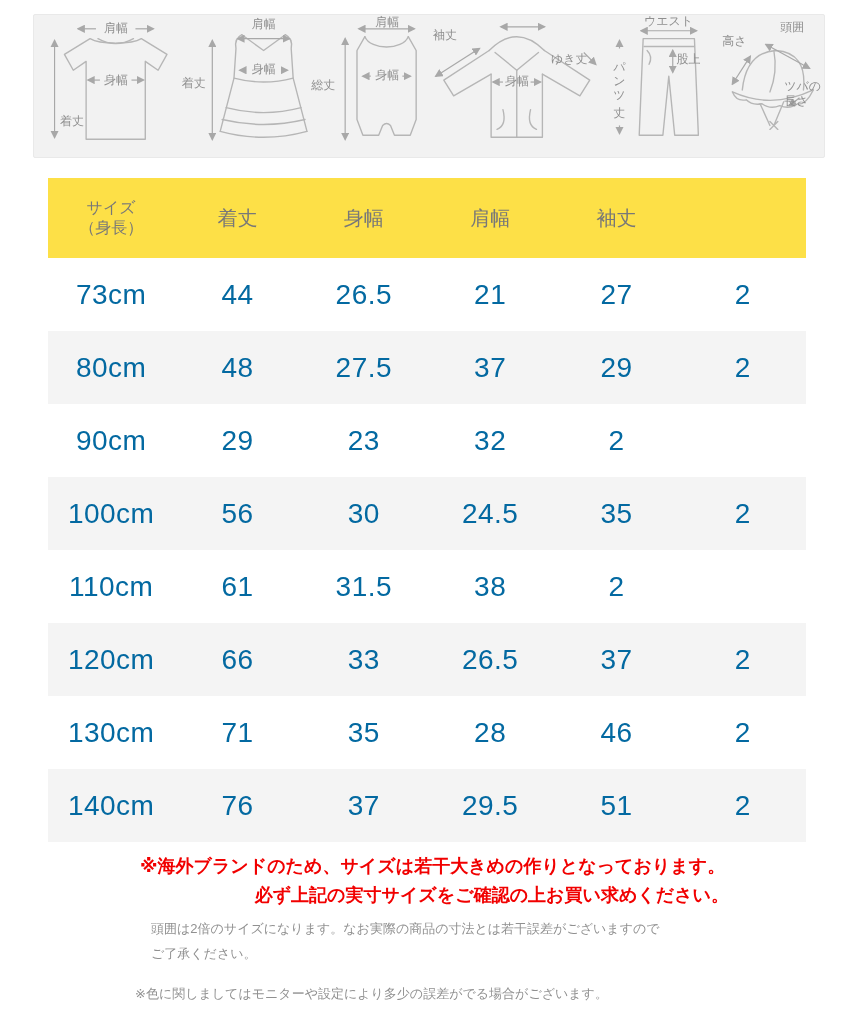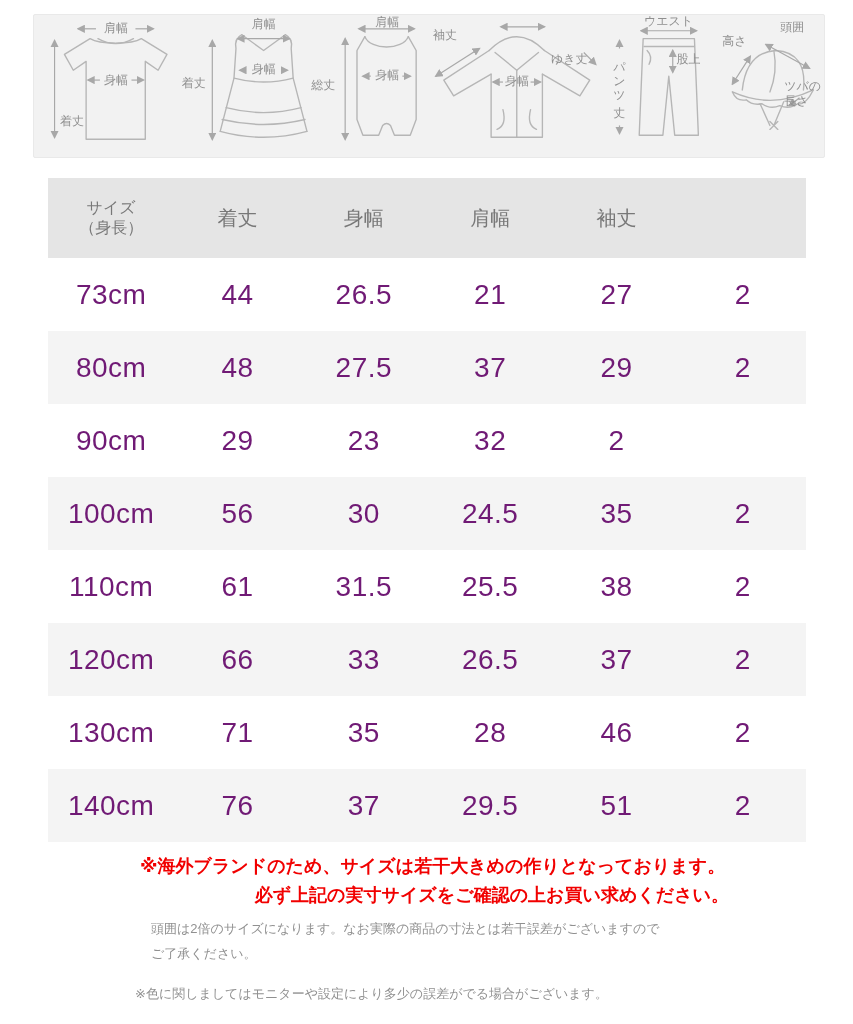--- a/index.html
+++ b/index.html
@@ -15,27 +15,27 @@
   .dcell svg{position:absolute;left:0;top:0;width:100%;height:100%;}
   .dlabel{position:absolute;font-size:12px;color:#8f8f8f;line-height:1.15;
           white-space:nowrap;z-index:2;}
   .dlabel.center{transform:translateX(-50%);}
   .v-label{writing-mode:vertical-rl;letter-spacing:1px;white-space:nowrap;}
   .wrap2{white-space:normal;width:40px;line-height:1.25;}
 
   
   .size-table{position:absolute;left:48px;top:178px;width:758px;}
   .trow{display:grid;grid-template-columns:repeat(6,1fr);}
-  .thead{height:80px;background:#e5e5e5;}
+  .thead{height:80px;background:#fde047;}
   .tbody-row{height:73px;background:#ffffff;}
   .tbody-row.alt{background:#f4f4f4;}
   .cell{display:flex;align-items:center;justify-content:center;text-align:center;}
   .hcell{font-size:20px;color:#787878;font-weight:500;white-space:pre-line;line-height:1.25;}
   .hcell.hdr-sm{font-size:16px;}
-  .bcell{font-size:28px;color:#701a75;font-weight:300;letter-spacing:0.5px;}
+  .bcell{font-size:28px;color:#0369a1;font-weight:300;letter-spacing:0.5px;}
 
   
   .warning{position:absolute;left:0;top:852px;width:729px;color:#f10000;
            font-weight:bold;font-size:18px;line-height:1.6;}
   .warning .w1{margin-left:140px;}
   .warning .w2{margin-left:163px;text-align:right;}
 
   
   .notes{position:absolute;left:135px;top:916px;width:620px;color:#909090;
          font-size:13px;line-height:1.95;}
@@ -221,21 +221,20 @@
       <div class="cell bcell">56</div>
       <div class="cell bcell">30</div>
       <div class="cell bcell">24.5</div>
       <div class="cell bcell">35</div>
       <div class="cell bcell">2</div>
     </div>
     <div class="trow tbody-row">
       <div class="cell bcell">110cm</div>
       <div class="cell bcell">61</div>
       <div class="cell bcell">31.5</div>
-      <div class="cell bcell">25.5</div>
       <div class="cell bcell">38</div>
       <div class="cell bcell">2</div>
     </div>
     <div class="trow tbody-row alt">
       <div class="cell bcell">120cm</div>
       <div class="cell bcell">66</div>
       <div class="cell bcell">33</div>
       <div class="cell bcell">26.5</div>
       <div class="cell bcell">37</div>
       <div class="cell bcell">2</div>

